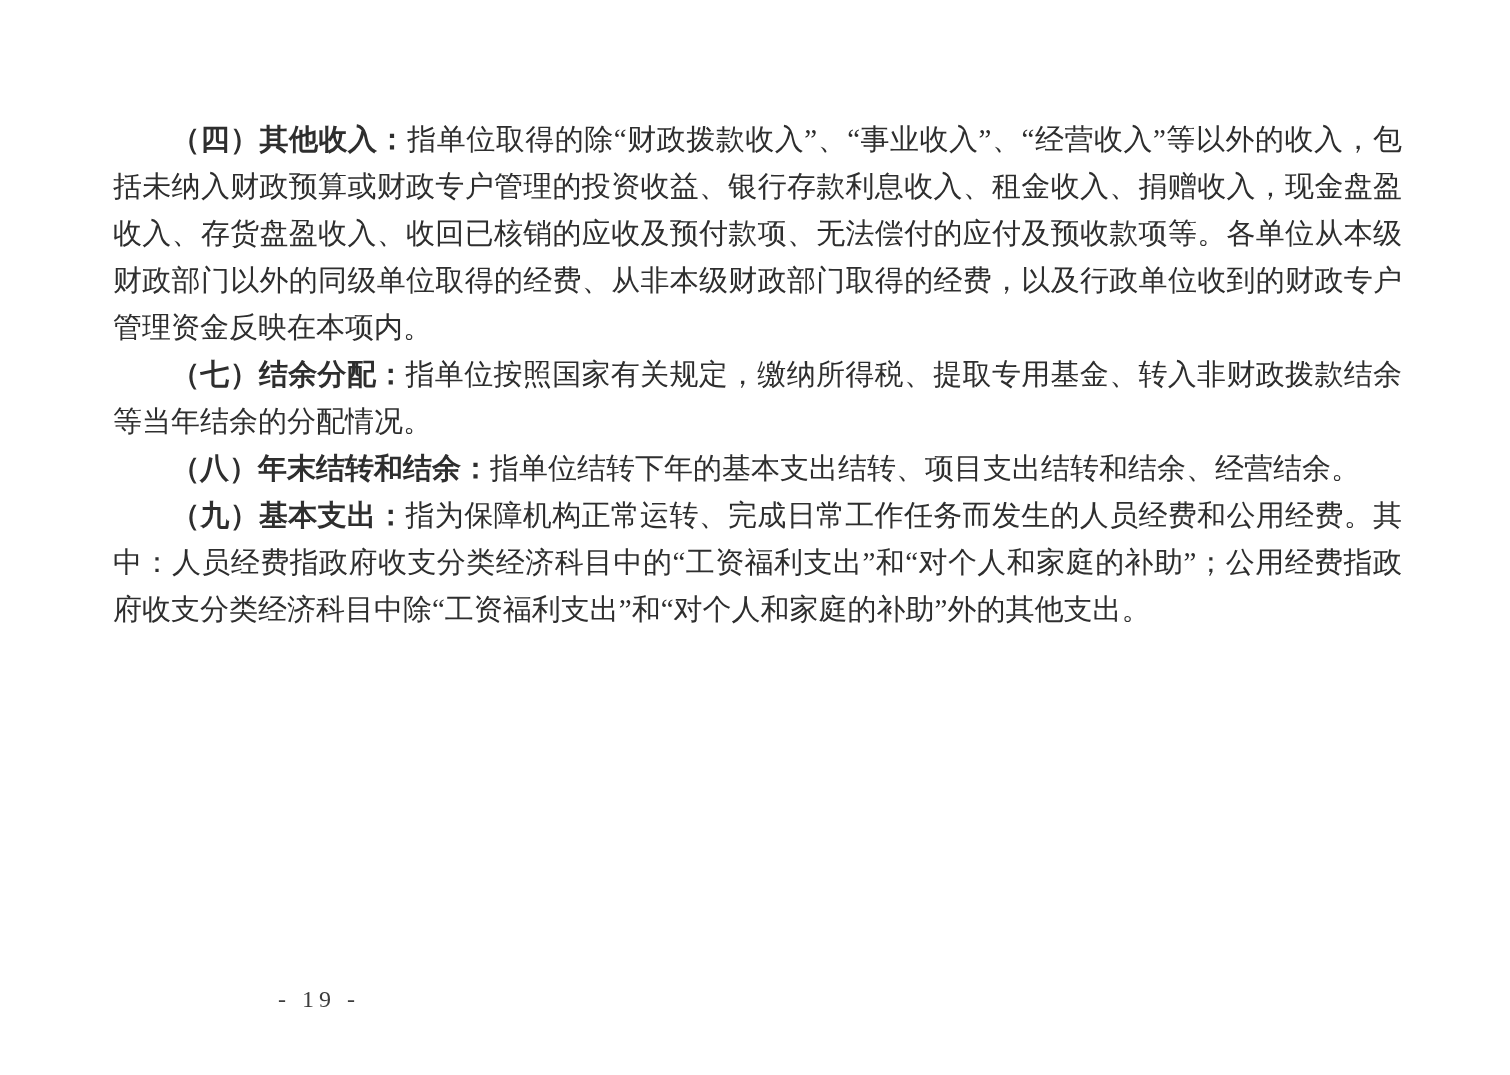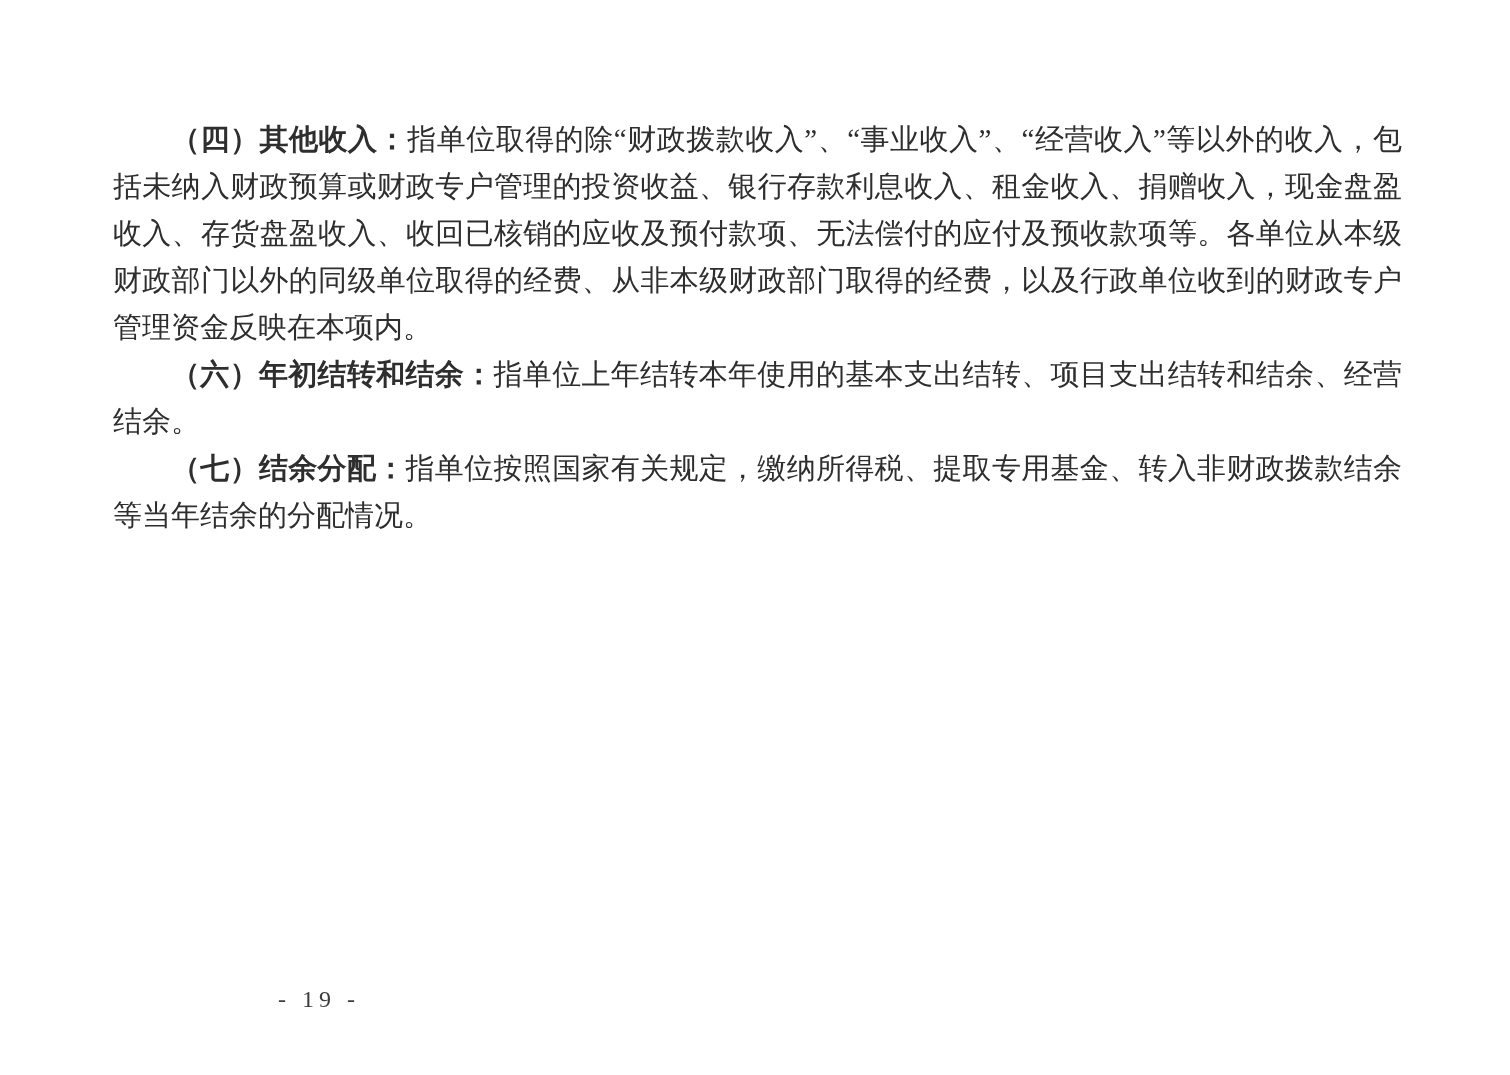--- a/index.html
+++ b/index.html
@@ -47,17 +47,18 @@
     letter-spacing: 5px;
     white-space: pre;
   }
 </style>
 </head>
 <body>
 
 <main class="page">
   <section class="content" id="paragraphs">
       <p class="para"><strong>（四）其他收入：</strong><span>指单位取得的除“财政拨款收入”、“事业收入”、“经营收入”等以外的收入，包括未纳入财政预算或财政专户管理的投资收益、银行存款利息收入、租金收入、捐赠收入，现金盘盈收入、存货盘盈收入、收回已核销的应收及预付款项、无法偿付的应付及预收款项等。各单位从本级财政部门以外的同级单位取得的经费、从非本级财政部门取得的经费，以及行政单位收到的财政专户管理资金反映在本项内。</span></p>
-      <p class="para"><strong>（六）年初结转和结余：</strong><span>指单位上年结转本年使用的基本支出结转、项目支出结转和结余、经营结余。</span></p>
       <p class="para"><strong>（七）结余分配：</strong><span>指单位按照国家有关规定，缴纳所得税、提取专用基金、转入非财政拨款结余等当年结余的分配情况。</span></p>
+      <p class="para"><strong>（八）年末结转和结余：</strong><span>指单位结转下年的基本支出结转、项目支出结转和结余、经营结余。</span></p>
+      <p class="para"><strong>（九）基本支出：</strong><span>指为保障机构正常运转、完成日常工作任务而发生的人员经费和公用经费。其中：人员经费指政府收支分类经济科目中的“工资福利支出”和“对个人和家庭的补助”；公用经费指政府收支分类经济科目中除“工资福利支出”和“对个人和家庭的补助”外的其他支出。</span></p>
     </section>
   <footer class="pagenum">- 19 -</footer>
 </main>
 
 </body></html>

